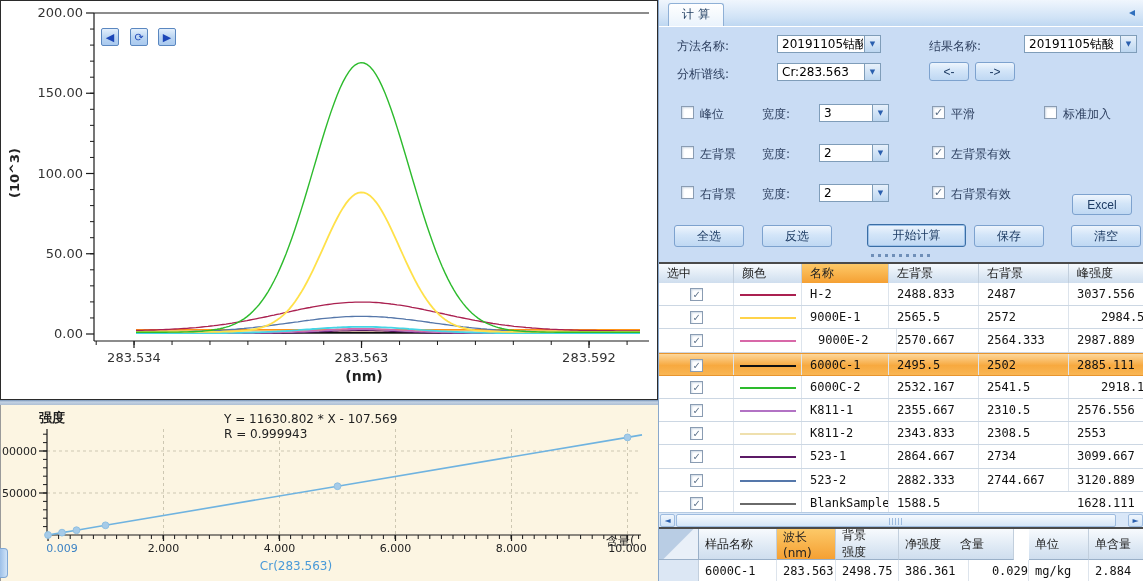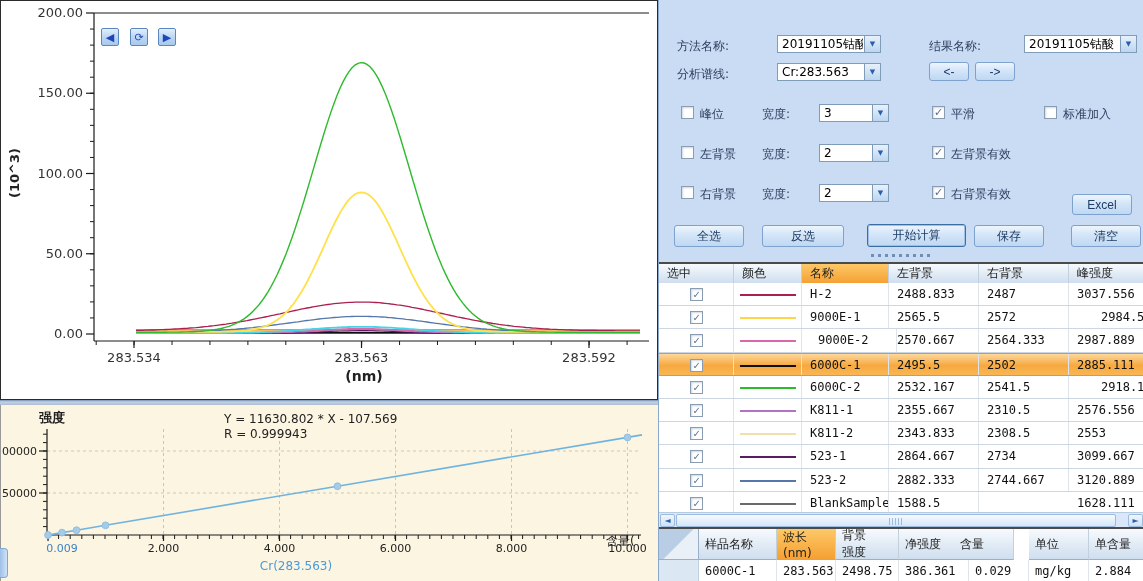--- a/index.html
+++ b/index.html
@@ -273,20 +273,24 @@
       <text x="38" y="17" font-size="13" fill="#222" text-anchor="start" font-family="null" font-weight="bold">强度</text>
       <text x="223" y="18" font-size="12" fill="#222" text-anchor="start" font-family="DejaVu Sans Mono,monospace" font-weight="null">Y = 11630.802 * X - 107.569</text>
       <text x="223" y="33" font-size="12" fill="#222" text-anchor="start" font-family="DejaVu Sans Mono,monospace" font-weight="null">R = 0.999943</text>
       <text x="605" y="140" font-size="12" fill="#222" text-anchor="start" font-family="null" font-weight="null">含量(</text>
       <text x="295" y="165" font-size="12" fill="#4a9ad8" text-anchor="middle" font-family="null" font-weight="null">Cr(283.563)</text>
     </svg>
 </div>
 <div class="abs" id="left-nub"></div>
 
 <div class="abs" id="right-panel">
+  <div id="tabbar">
+    <div id="tab-calc">计 算</div>
+    <div id="collapse-arrow">◂</div>
+  </div>
 
   <div class="flabel" style="left:18px;top:38px;">方法名称:</div>
   <div class="combo" style="left:118px;top:35px;width:104px;">
     <span class="val">20191105钴酸</span>
     <span class="drop">▼</span>
   </div>
   <div class="flabel" style="left:270px;top:38px;">结果名称:</div>
   <div class="combo" style="left:365px;top:35px;width:113px;">
     <span class="val">20191105钴酸</span>
     <span class="drop">▼</span>
@@ -326,21 +330,21 @@
   <div class="flabel" style="left:103px;top:186px;">宽度:</div>
   <div class="combo" style="left:160px;top:184px;width:70px;">
     <span class="val">2</span>
     <span class="drop">▼</span>
   </div>
   <span class="cb checked" style="left:273px;top:186px;">✓</span>
   <div class="flabel" style="left:292px;top:186px;">右背景有效</div>
   <button class="btn" style="left:413px;top:194px;width:60px;height:21px;">Excel</button>
 
   <button class="btn" style="left:15px;top:225px;width:70px;height:22px;">全选</button>
-  <button class="btn" style="left:103px;top:225px;width:82px;height:22px;">反选</button>
+  <button class="btn" style="left:103px;top:225px;width:70px;height:22px;">反选</button>
   <button class="btn default" style="left:208px;top:224px;width:99px;height:23px;">开始计算</button>
   <button class="btn" style="left:315px;top:225px;width:70px;height:22px;">保存</button>
   <button class="btn" style="left:412px;top:225px;width:70px;height:22px;">清空</button>
 
   <div id="splitter-dots"></div>
 
   <div id="sample-table">
     <div class="th-row">
         <div class="th" style="left: 0px; width: 75px;">选中</div>
         <div class="th" style="left: 75px; width: 68px;">颜色</div>
@@ -491,18 +495,18 @@
         <div class="bth" style="left: 295px; width: 60px;">含量</div>
         <div class="bth" style="left: 370px; width: 60px;">单位</div>
         <div class="bth" style="left: 430px; width: 55px;">单含量</div>
       </div>
     <div id="result-row-head"></div>
     <div id="result-cells">
         <div class="btd" style="left: 40px; width: 78px;">6000C-1</div>
         <div class="btd" style="left: 118px; width: 59px;">283.563</div>
         <div class="btd" style="left: 177px; width: 63px;">2498.75</div>
         <div class="btd" style="left: 240px; width: 70px;">386.361</div>
-        <div class="btd" style="left: 310px; width: 60px;">0.029</div>
+        <div class="btd" style="left: 310px; width: 60px; text-align: right;">0.029</div>
         <div class="btd" style="left: 370px; width: 60px;">mg/kg</div>
         <div class="btd" style="left: 430px; width: 55px;">2.884</div>
       </div>
   </div>
 </div>
 
 </body></html>

